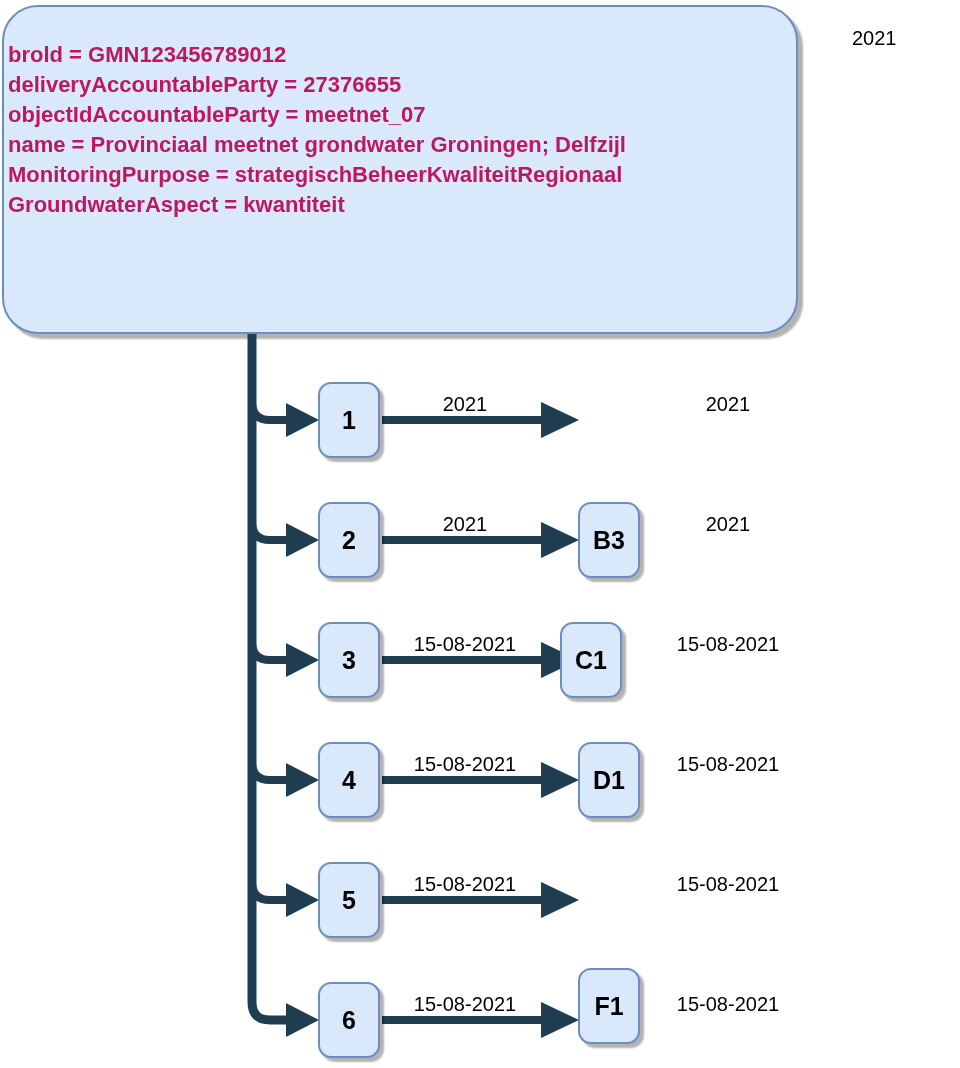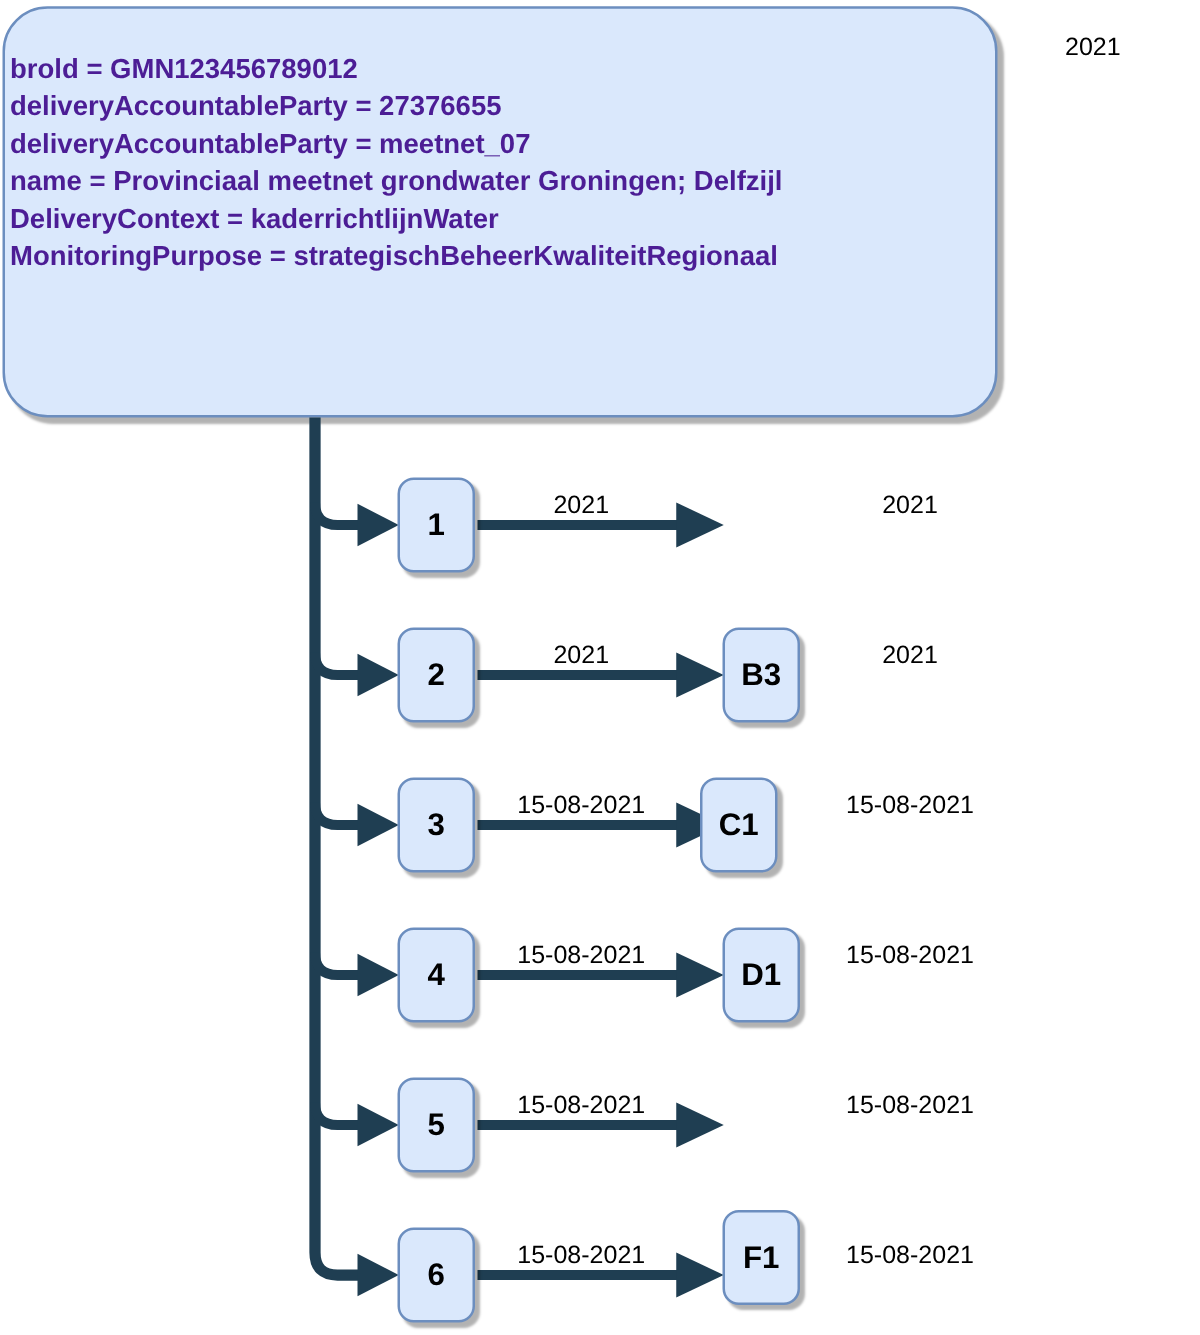--- a/index.html
+++ b/index.html
@@ -15,21 +15,21 @@
     position:absolute;left:2px;top:5px;
     width:796px;height:329px;
     box-sizing:border-box;
     background:#dae8fc;
     border:2px solid #6c8ebf;
     border-radius:36px;
     box-shadow:5px 5px 2px rgba(0,0,0,0.30);
     padding:33px 8px 0 4px;
   }
   .gmn-line{
-    font-size:22px;font-weight:bold;color:#4c1d95;
+    font-size:22px;font-weight:bold;color:#be185d;
     line-height:30px;white-space:nowrap;
   }
   .year-top{
     position:absolute;left:852px;top:27px;width:110px;
     font-size:20px;color:#000;
   }
   
   svg.connectors{position:absolute;left:0;top:0;pointer-events:none;}
   
   .node{
@@ -50,24 +50,24 @@
   }
 </style>
 </head>
 <body>
 
 <div class="canvas">
 
   <div class="gmn-box">
     <div class="gmn-line">brold = GMN123456789012</div>
     <div class="gmn-line">deliveryAccountableParty = 27376655</div>
-    <div class="gmn-line">deliveryAccountableParty = meetnet_07</div>
+    <div class="gmn-line">objectIdAccountableParty = meetnet_07</div>
     <div class="gmn-line">name = Provinciaal meetnet grondwater Groningen; Delfzijl</div>
-    <div class="gmn-line">DeliveryContext = kaderrichtlijnWater</div>
     <div class="gmn-line">MonitoringPurpose = strategischBeheerKwaliteitRegionaal</div>
+    <div class="gmn-line">GroundwaterAspect = kwantiteit</div>
   </div>
 
   <div class="year-top">2021</div>
 
   <svg class="connectors" width="960" height="1068" viewBox="0 0 960 1068">
 
     <path d="M252 334 V1002 Q252 1020 270 1020 H288" fill="none" stroke="#1f3e52" stroke-width="9"></path>
 
     <path d="M252 402 Q252 420 270 420 H288" fill="none" stroke="#1f3e52" stroke-width="8"></path>
     <path d="M252 522 Q252 540 270 540 H288" fill="none" stroke="#1f3e52" stroke-width="8"></path>

